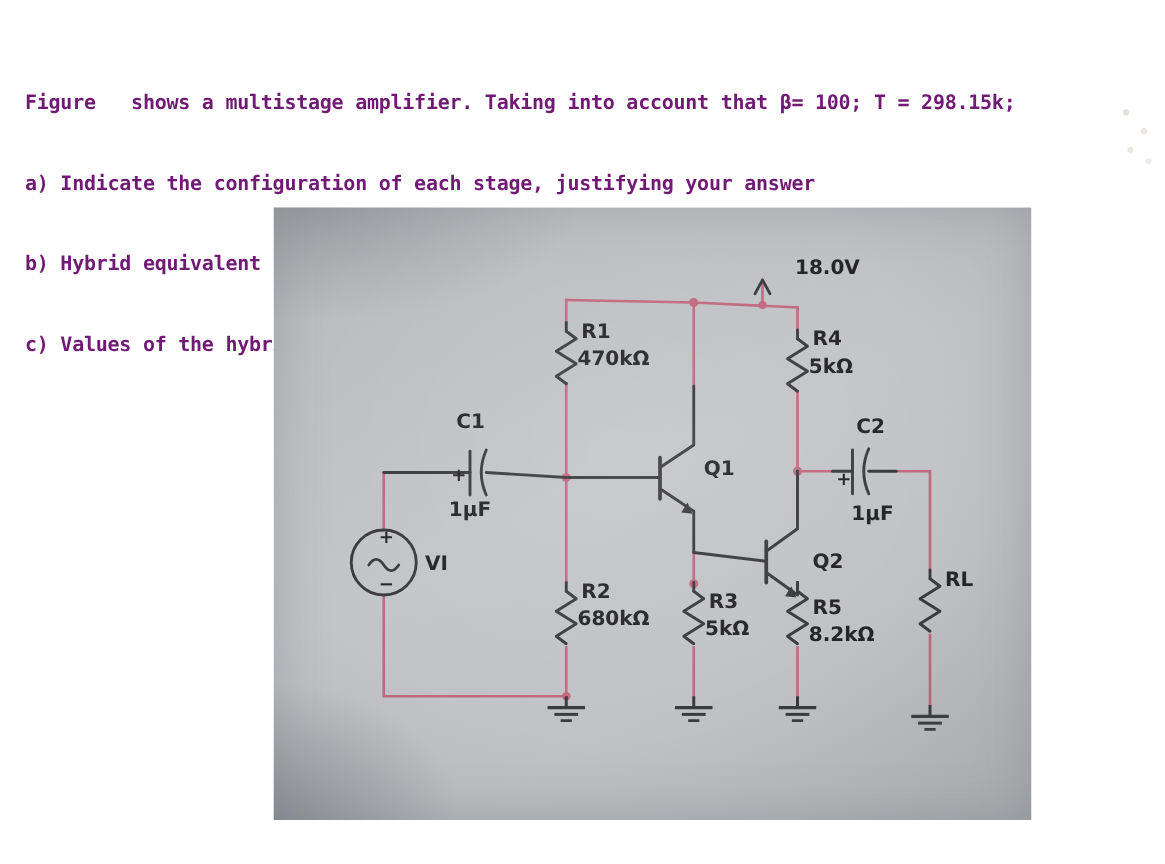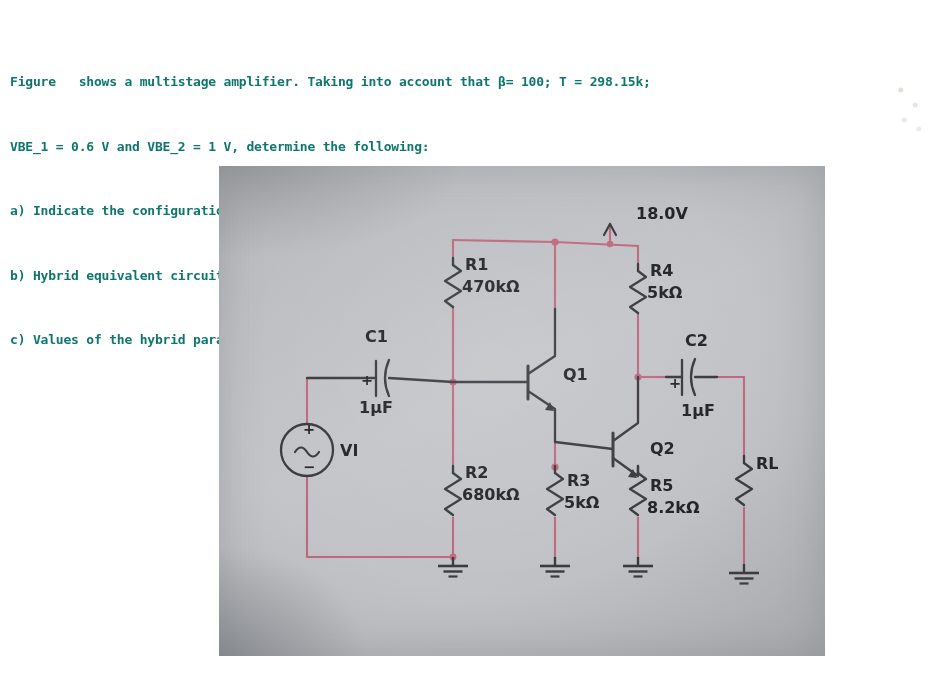--- a/index.html
+++ b/index.html
@@ -11,26 +11,26 @@
     width: 932px;
     height: 691px;
     position: relative;
     overflow: hidden;
     font-family: "DejaVu Sans Mono", "Liberation Mono", monospace;
   }
 
   
   #problem-text {
     position: absolute;
-    left: 10px;
+    left: 20px;
     top: 28px;
     width: 880px;
-    color: #0f766e;
+    color: #701a75;
     font-family: "DejaVu Sans Mono", "Liberation Mono", monospace;
-    font-size: 13px;
+    font-size: 16px;
     font-weight: 700;
     line-height: 21.5px;
     letter-spacing: -0.2px;
     white-space: pre;
   }
   #problem-text .line { display: block; }
 
   
   .page-artifact {
     position: absolute;
@@ -89,21 +89,20 @@
     fill: #242428;
   }
   .lbl { font-size: 16px; }
   .lbl-sm { font-size: 14.5px; }
 </style>
 </head>
 <body>
 
 <div id="problem-text">
   <span class="line">Figure   shows a multistage amplifier. Taking into account that β= 100; T = 298.15k;</span>
-  <span class="line">VBE_1 = 0.6 V and VBE_2 = 1 V, determine the following:</span>
   <span class="line">a) Indicate the configuration of each stage, justifying your answer</span>
   <span class="line">b) Hybrid equivalent circuit of the entire circuit</span>
   <span class="line">c) Values of the hybrid parameters hi and hf</span>
 </div>
 
 <div class="page-artifact"></div>
 
 <div id="circuit-photo">
   <div class="top-shadow"></div>
 

